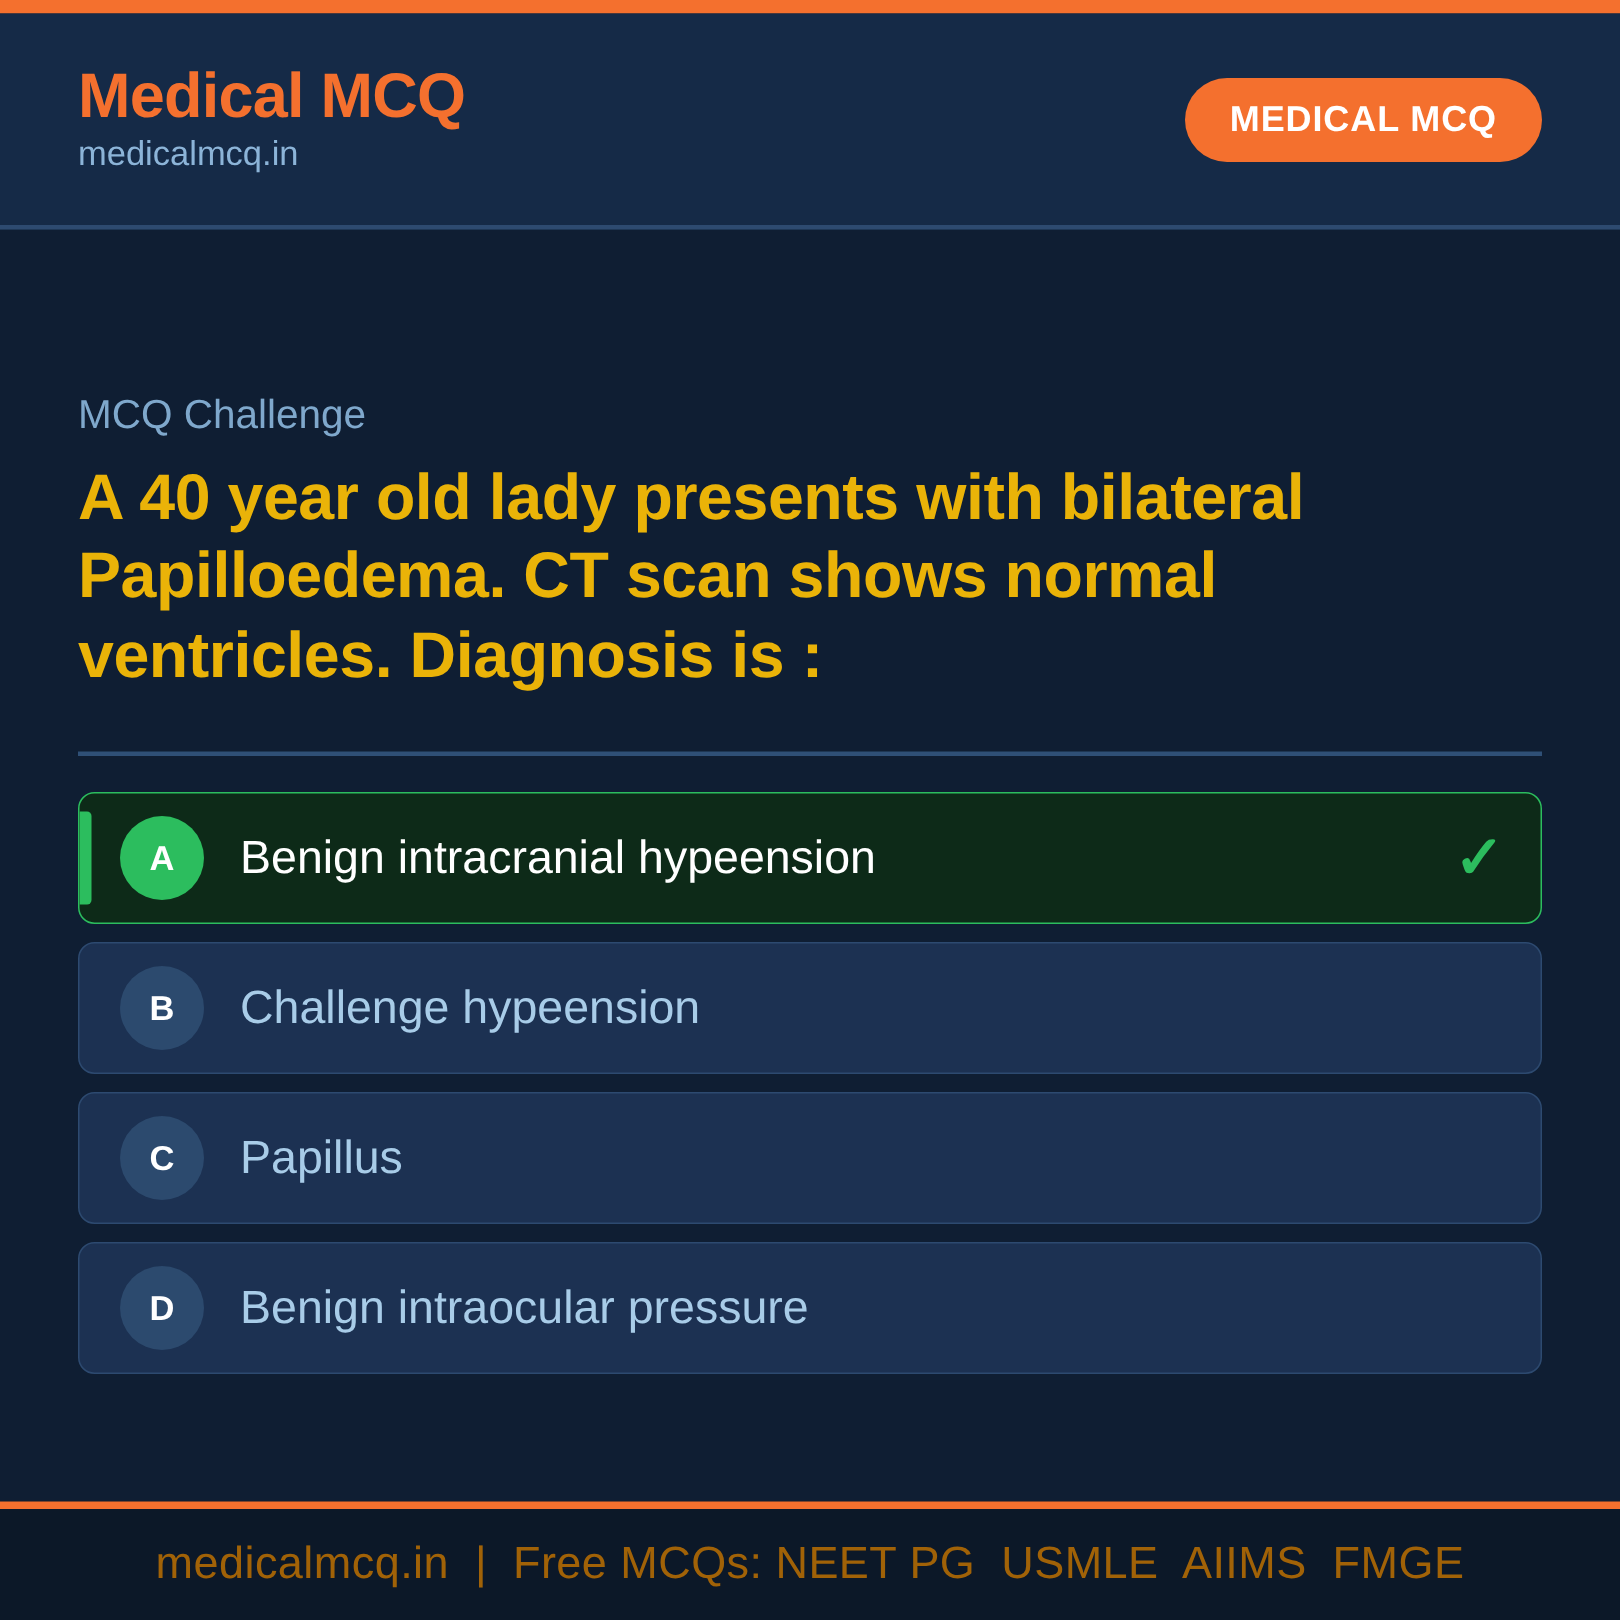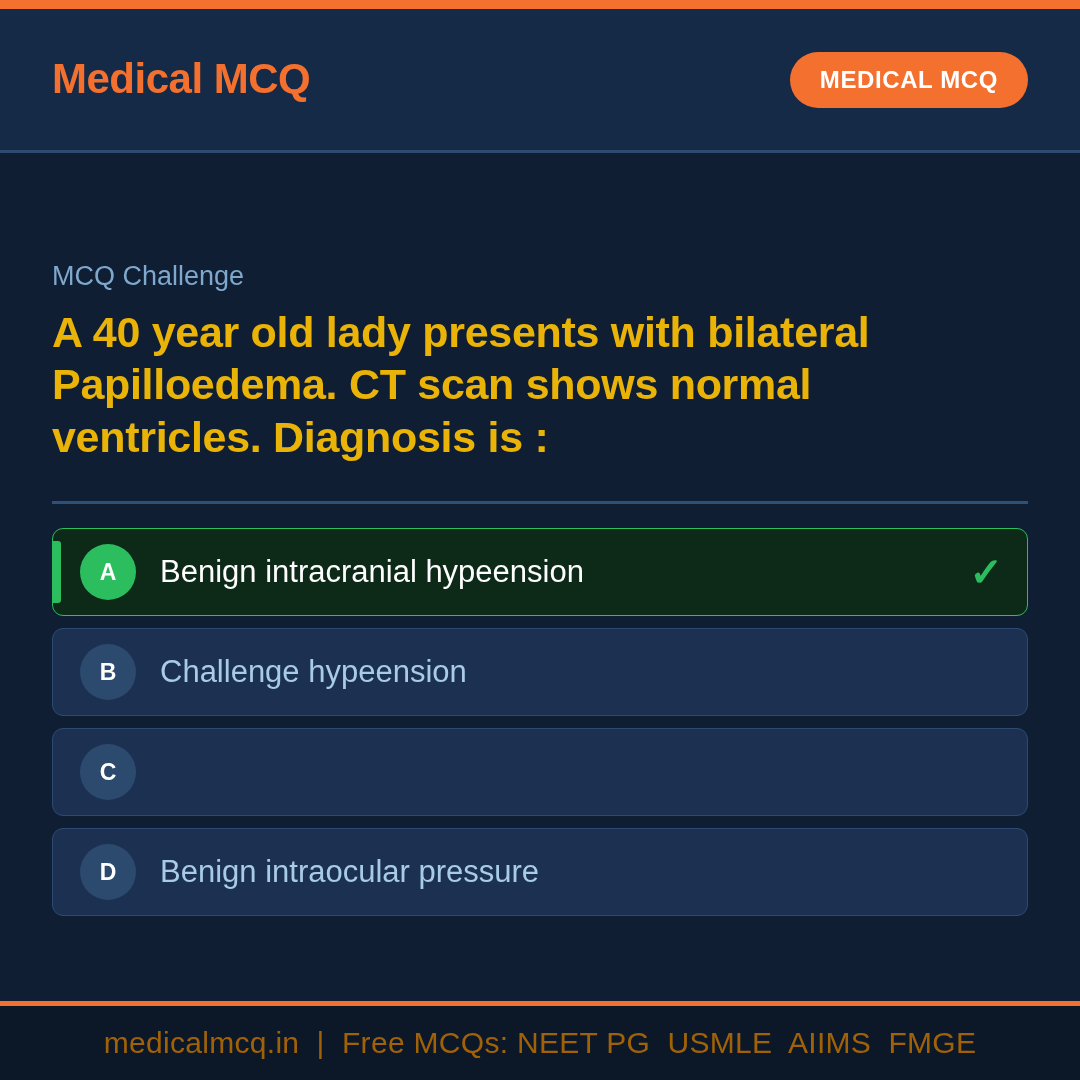--- a/index.html
+++ b/index.html
@@ -157,20 +157,21 @@
   }
 </style>
 </head>
 <body>
 
 <div class="top-accent"></div>
 
 <div class="header">
   <div class="brand">
     <div class="brand-title">Medical MCQ</div>
+    <div class="brand-sub">medicalmcq.in</div>
   </div>
   <div class="badge">MEDICAL MCQ</div>
 </div>
 
 <div class="main">
   <div class="eyebrow">MCQ Challenge</div>
   <div class="question">A 40 year old lady presents with bilateral Papilloedema. CT scan shows normal ventricles. Diagnosis is :</div>
   <div class="divider"></div>
 
   <div class="options">
@@ -183,20 +184,21 @@
     </div>
 
     <div class="option">
       <div class="letter">B</div>
       <div class="text">Challenge hypeension</div>
       <div class="check"></div>
     </div>
 
     <div class="option">
       <div class="letter">C</div>
+      <div class="text">Papillus</div>
       <div class="check"></div>
     </div>
 
     <div class="option">
       <div class="letter">D</div>
       <div class="text">Benign intraocular pressure</div>
       <div class="check"></div>
     </div>
 
   </div>

